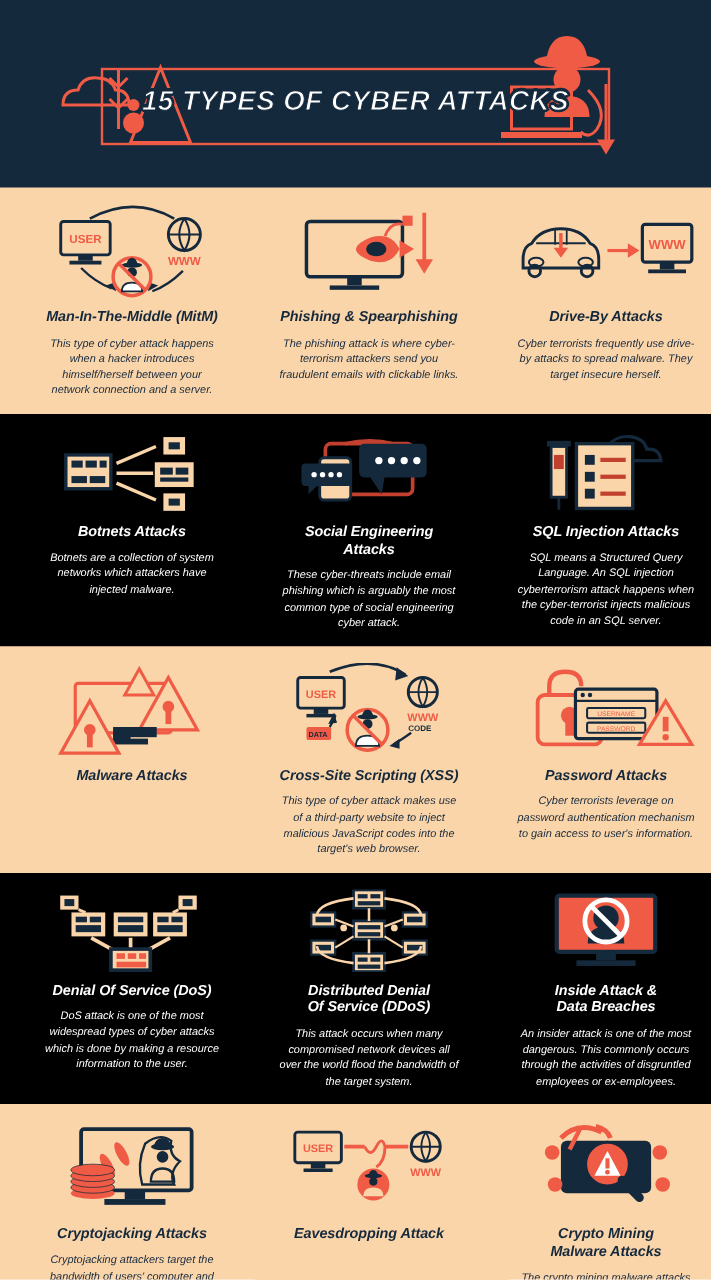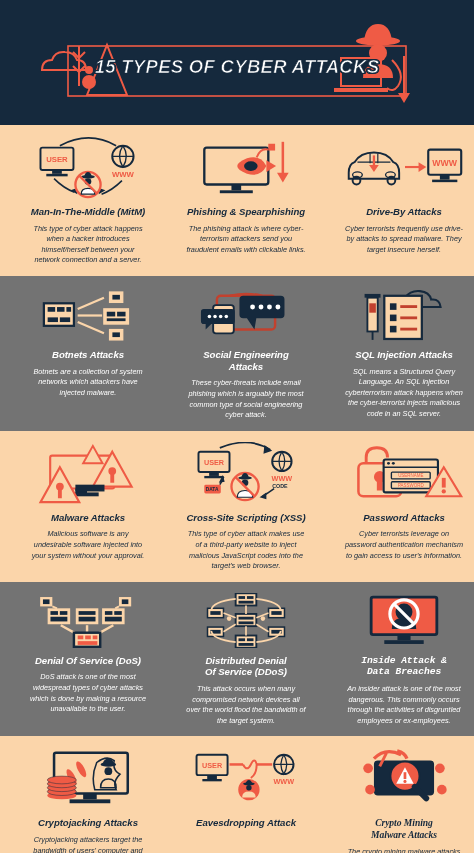--- a/index.html
+++ b/index.html
@@ -53,21 +53,21 @@
     white-space: nowrap;
   }
 
   
   .row {
     display: flex;
     width: 474px;
     box-sizing: border-box;
   }
   .row.peach { background: #fbd5aa; }
-  .row.coral { background: #737373; }
+  .row.coral { background: #000000; }
 
   .card {
     width: 158px;
     box-sizing: border-box;
     padding: 10px 9px 10px 27px;
     display: flex;
     flex-direction: column;
     align-items: center;
   }
 
@@ -297,21 +297,20 @@
           <path d="M90 10 L110 46 H70 Z" fill="#fbd5aa" stroke="#ef5b45" stroke-width="2.2"></path>
           <circle cx="90" cy="30" r="4" fill="#ef5b45"></circle>
           <rect x="88" y="33" width="4" height="9" fill="#ef5b45"></rect>
           <path d="M36 26 L56 62 H16 Z" fill="#fbd5aa" stroke="#ef5b45" stroke-width="2.2"></path>
           <circle cx="36" cy="46" r="4" fill="#ef5b45"></circle>
           <rect x="34" y="49" width="4" height="9" fill="#ef5b45"></rect>
           <rect x="52" y="44" width="30" height="7" fill="#15293d"></rect>
         </svg>
       </div>
       <div class="card-title">Malware Attacks</div>
-      <div class="card-body">Malicious software is any undesirable software injected into your system without your approval.</div>
     </div>
 
     <div class="card">
       <div class="icon-wrap">
         <svg viewBox="0 0 130 66" width="128" height="64">
           <rect x="16" y="10" width="32" height="21" rx="2" fill="none" stroke="#15293d" stroke-width="2"></rect>
           <text x="32" y="24" font-family="Liberation Sans, sans-serif" font-size="7.5" font-weight="bold" fill="#ef5b45" text-anchor="middle">USER</text>
           <rect x="27" y="31" width="10" height="4" fill="#15293d"></rect>
           <rect x="22" y="35" width="20" height="2.4" fill="#15293d"></rect>
           <circle cx="102" cy="20" r="10" fill="none" stroke="#15293d" stroke-width="2"></circle>
@@ -389,21 +388,21 @@
           <line x1="64" y1="34" x2="64" y2="44" stroke="#fbd5aa" stroke-width="2.6"></line>
           <line x1="92" y1="34" x2="74" y2="44" stroke="#fbd5aa" stroke-width="2.6"></line>
           <rect x="50" y="42" width="28" height="15" fill="#fbd5aa" stroke="#15293d" stroke-width="2.6"></rect>
           <rect x="54" y="45" width="6" height="4" fill="#ef5b45"></rect>
           <rect x="62" y="45" width="6" height="4" fill="#ef5b45"></rect>
           <rect x="70" y="45" width="5" height="4" fill="#ef5b45"></rect>
           <rect x="54" y="51" width="21" height="4" fill="#ef5b45"></rect>
         </svg>
       </div>
       <div class="card-title">Denial Of Service (DoS)</div>
-      <div class="card-body">DoS attack is one of the most widespread types of cyber attacks which is done by making a resource unavailable to the user.</div>
+      <div class="card-body">DoS attack is one of the most widespread types of cyber attacks which is done by making a resource information to the user.</div>
     </div>
 
     <div class="card">
       <div class="icon-wrap">
         <svg viewBox="0 0 130 58" width="122" height="55">
           <rect x="54" y="0" width="22" height="13" fill="#fbd5aa" stroke="#15293d" stroke-width="2"></rect>
           <rect x="57" y="3" width="7" height="3" fill="#15293d"></rect>
           <rect x="66" y="3" width="7" height="3" fill="#15293d"></rect>
           <rect x="57" y="8" width="16" height="3" fill="#15293d"></rect>
           <rect x="54" y="22" width="22" height="13" fill="#fbd5aa" stroke="#15293d" stroke-width="2"></rect>
@@ -445,21 +444,21 @@
         <svg viewBox="0 0 130 58" width="122" height="55">
           <rect x="30" y="4" width="70" height="40" rx="2" fill="#ef5b45" stroke="#15293d" stroke-width="3"></rect>
           <rect x="58" y="44" width="14" height="6" fill="#15293d"></rect>
           <rect x="44" y="50" width="42" height="4" fill="#15293d"></rect>
           <path d="M52 38 q0-12 13-12 q13 0 13 12 z" fill="#15293d"></path>
           <circle cx="65" cy="20" r="9" fill="#15293d"></circle>
           <circle cx="65" cy="22" r="15" fill="none" stroke="#ffffff" stroke-width="3.4"></circle>
           <line x1="55" y1="12" x2="75" y2="32" stroke="#ffffff" stroke-width="3.4"></line>
         </svg>
       </div>
-      <div class="card-title" style="white-space: pre-line; font-family: Liberation Mono, monospace;">Inside Attack &amp;
+      <div class="card-title" style="white-space: pre-line;">Inside Attack &amp;
 Data Breaches</div>
       <div class="card-body">An insider attack is one of the most dangerous. This commonly occurs through the activities of disgruntled employees or ex-employees.</div>
     </div>
   </div>
 
   <div class="row peach r5">
 
     <div class="card">
       <div class="icon-wrap">
         <svg viewBox="0 0 130 66" width="128" height="64">
@@ -519,19 +518,19 @@
           <path d="M58 4 q8 2 10 8" fill="none" stroke="#ef5b45" stroke-width="3.4"></path>
           <line x1="47" y1="6" x2="40" y2="20" stroke="#ef5b45" stroke-width="3"></line>
           <circle cx="66" cy="30" r="15" fill="#ef5b45"></circle>
           <path d="M66 21 L75 38 H57 Z" fill="#ffffff"></path>
           <rect x="64.6" y="26" width="2.8" height="7" fill="#ef5b45"></rect>
           <circle cx="66" cy="35.5" r="1.6" fill="#ef5b45"></circle>
           <circle cx="66" cy="30" r="15" fill="none" stroke="#15293d" stroke-width="2"></circle>
           <line x1="76" y1="41" x2="88" y2="53" stroke="#15293d" stroke-width="6" stroke-linecap="round"></line>
         </svg>
       </div>
-      <div class="card-title" style="white-space: pre-line; font-family: Liberation Serif, serif;">Crypto Mining
+      <div class="card-title" style="white-space: pre-line;">Crypto Mining
 Malware Attacks</div>
       <div class="card-body">The crypto mining malware attacks also target crypto miners and exchanges and hijack their computer's processing power.</div>
     </div>
   </div>
 
 </div>
 
 </body></html>

